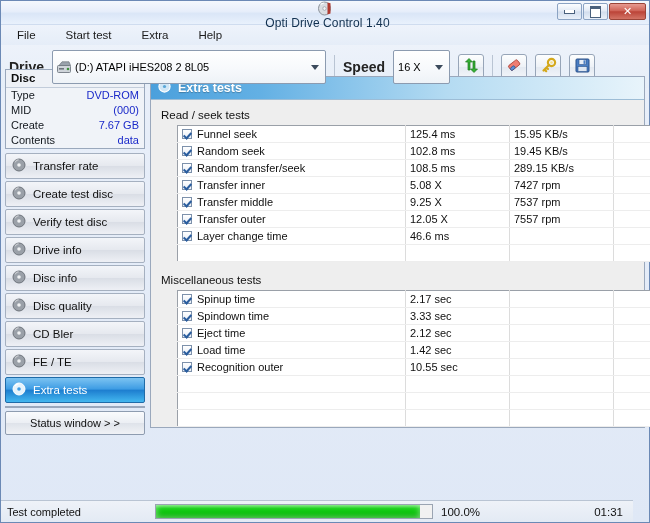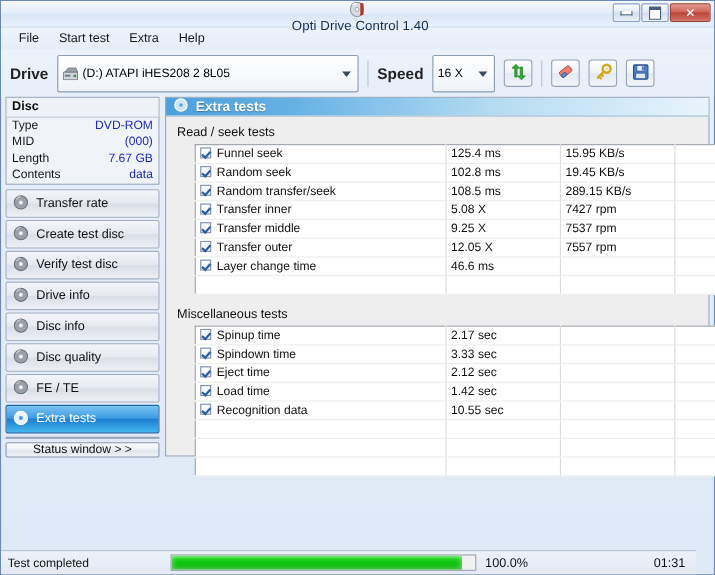--- a/index.html
+++ b/index.html
@@ -35,21 +35,21 @@
   }
   .wb.close{
     width:37px;
     background:linear-gradient(180deg,#e79a90 0%,#cf6458 45%,#bb4438 52%,#d37466 100%);
     border-color:#9a4438;color:#fff;font-size:11px;font-weight:bold;
   }
   .wb .mark-min{width:9px;height:3px;border:1px solid #49607c;border-top:none;background:#fff;}
   .wb .mark-max{width:9px;height:8px;border:1px solid #49607c;border-top-width:3px;background:#fff;}
   
   .menubar{
-    height:20px;display:flex;align-items:center;padding-left:7px;gap:0px;
+    height:20px;display:flex;align-items:center;padding-left:7px;gap:12px;
     background:linear-gradient(180deg,#eef3fb 0%,#e5edf8 100%);
   }
   .menubar .mi{padding:2px 9px;font-size:11.5px;color:#1b1b1b;cursor:default;}
   
   .toolbar{
     height:43px;display:flex;align-items:center;padding:0 8px;gap:8px;
     background:linear-gradient(180deg,#edf2fa 0%,#e6eef8 100%);
   }
   .tb-label{font-size:14px;font-weight:bold;color:#232323;}
   .combo{
@@ -66,21 +66,21 @@
   #drive-combo{width:274px;}
   #speed-combo{width:57px;}
   .drv-icon{width:14px;height:12px;margin-right:4px;position:relative;flex:none;}
   .tbtn{
     width:26px;height:25px;border:1px solid #97a5b8;border-radius:3px;
     background:linear-gradient(180deg,#fdfefe 0%,#eef2f7 50%,#e3e9f1 52%,#f3f6fa 100%);
     display:flex;align-items:center;justify-content:center;box-sizing:border-box;
   }
   .tb-sep{width:1px;height:24px;background:#b9c4d3;}
   
-  .body{display:flex;height:332px;padding:0 0 5px 4px;box-sizing:border-box;}
+  .body{display:flex;height:332px;padding:0 0 5px 4px;box-sizing:border-box;align-items:center;}
   
   .sidebar{width:140px;display:flex;flex-direction:column;}
   .disc-box{
     border:1px solid #9aa8bc;background:#f0f3f8;margin-bottom:4px;
   }
   .disc-head{
     font-size:11.5px;font-weight:bold;color:#0d0d0d;padding:2px 5px 3px 5px;
     border-bottom:1px solid #c2ccda;background:#eef1f6;
   }
   .disc-row{display:flex;justify-content:space-between;padding:0px 5px;font-size:11px;line-height:15px;}
@@ -268,21 +268,21 @@
         <div class="disc-head">Disc</div>
         <div class="disc-row">
           <span class="k">Type</span>
           <span class="v">DVD-ROM</span>
         </div>
         <div class="disc-row">
           <span class="k">MID</span>
           <span class="v">(000)</span>
         </div>
         <div class="disc-row">
-          <span class="k">Length</span>
+          <span class="k">Create</span>
           <span class="v">7.67 GB</span>
         </div>
         <div class="disc-row">
           <span class="k">Contents</span>
           <span class="v">data</span>
         </div>
       </div>
       <div class="navlist" id="navlist">
           <div class="nav">
             <span><svg width="14" height="14" viewBox="0 0 14 14">
@@ -324,20 +324,28 @@
               </svg></span>
             <span class="lbl">Disc info</span>
           </div>
           <div class="nav">
             <span><svg width="14" height="14" viewBox="0 0 14 14">
                 <circle cx="7" cy="7" r="6" fill="#9aa0a8" stroke="#6e747c" stroke-width="1"></circle>
                 <circle cx="7" cy="7" r="1.8" fill="#f0f1f3"></circle>
                 <path d="M3 4.2 A5.5 5.5 0 0 1 6.6 1.6" stroke="#c9ccd1" stroke-width="1.1" fill="none"></path>
               </svg></span>
             <span class="lbl">Disc quality</span>
+          </div>
+          <div class="nav">
+            <span><svg width="14" height="14" viewBox="0 0 14 14">
+                <circle cx="7" cy="7" r="6" fill="#9aa0a8" stroke="#6e747c" stroke-width="1"></circle>
+                <circle cx="7" cy="7" r="1.8" fill="#f0f1f3"></circle>
+                <path d="M3 4.2 A5.5 5.5 0 0 1 6.6 1.6" stroke="#c9ccd1" stroke-width="1.1" fill="none"></path>
+              </svg></span>
+            <span class="lbl">CD Bler</span>
           </div>
           <div class="nav">
             <span><svg width="14" height="14" viewBox="0 0 14 14">
                 <circle cx="7" cy="7" r="6" fill="#9aa0a8" stroke="#6e747c" stroke-width="1"></circle>
                 <circle cx="7" cy="7" r="1.8" fill="#f0f1f3"></circle>
                 <path d="M3 4.2 A5.5 5.5 0 0 1 6.6 1.6" stroke="#c9ccd1" stroke-width="1.1" fill="none"></path>
               </svg></span>
             <span class="lbl">FE / TE</span>
           </div>
           <div class="nav active">
@@ -451,21 +459,21 @@
                 <td></td>
                 <td class="last"></td>
               </tr>
               <tr>
                 <td><span class="cb"></span><span>Load time</span></td>
                 <td>1.42 sec</td>
                 <td></td>
                 <td class="last"></td>
               </tr>
               <tr>
-                <td><span class="cb"></span><span>Recognition data</span></td>
+                <td><span class="cb"></span><span>Recognition outer</span></td>
                 <td>10.55 sec</td>
                 <td></td>
                 <td class="last"></td>
               </tr>
               <tr>
                 <td></td>
                 <td></td>
                 <td></td>
                 <td class="last"></td>
               </tr>

